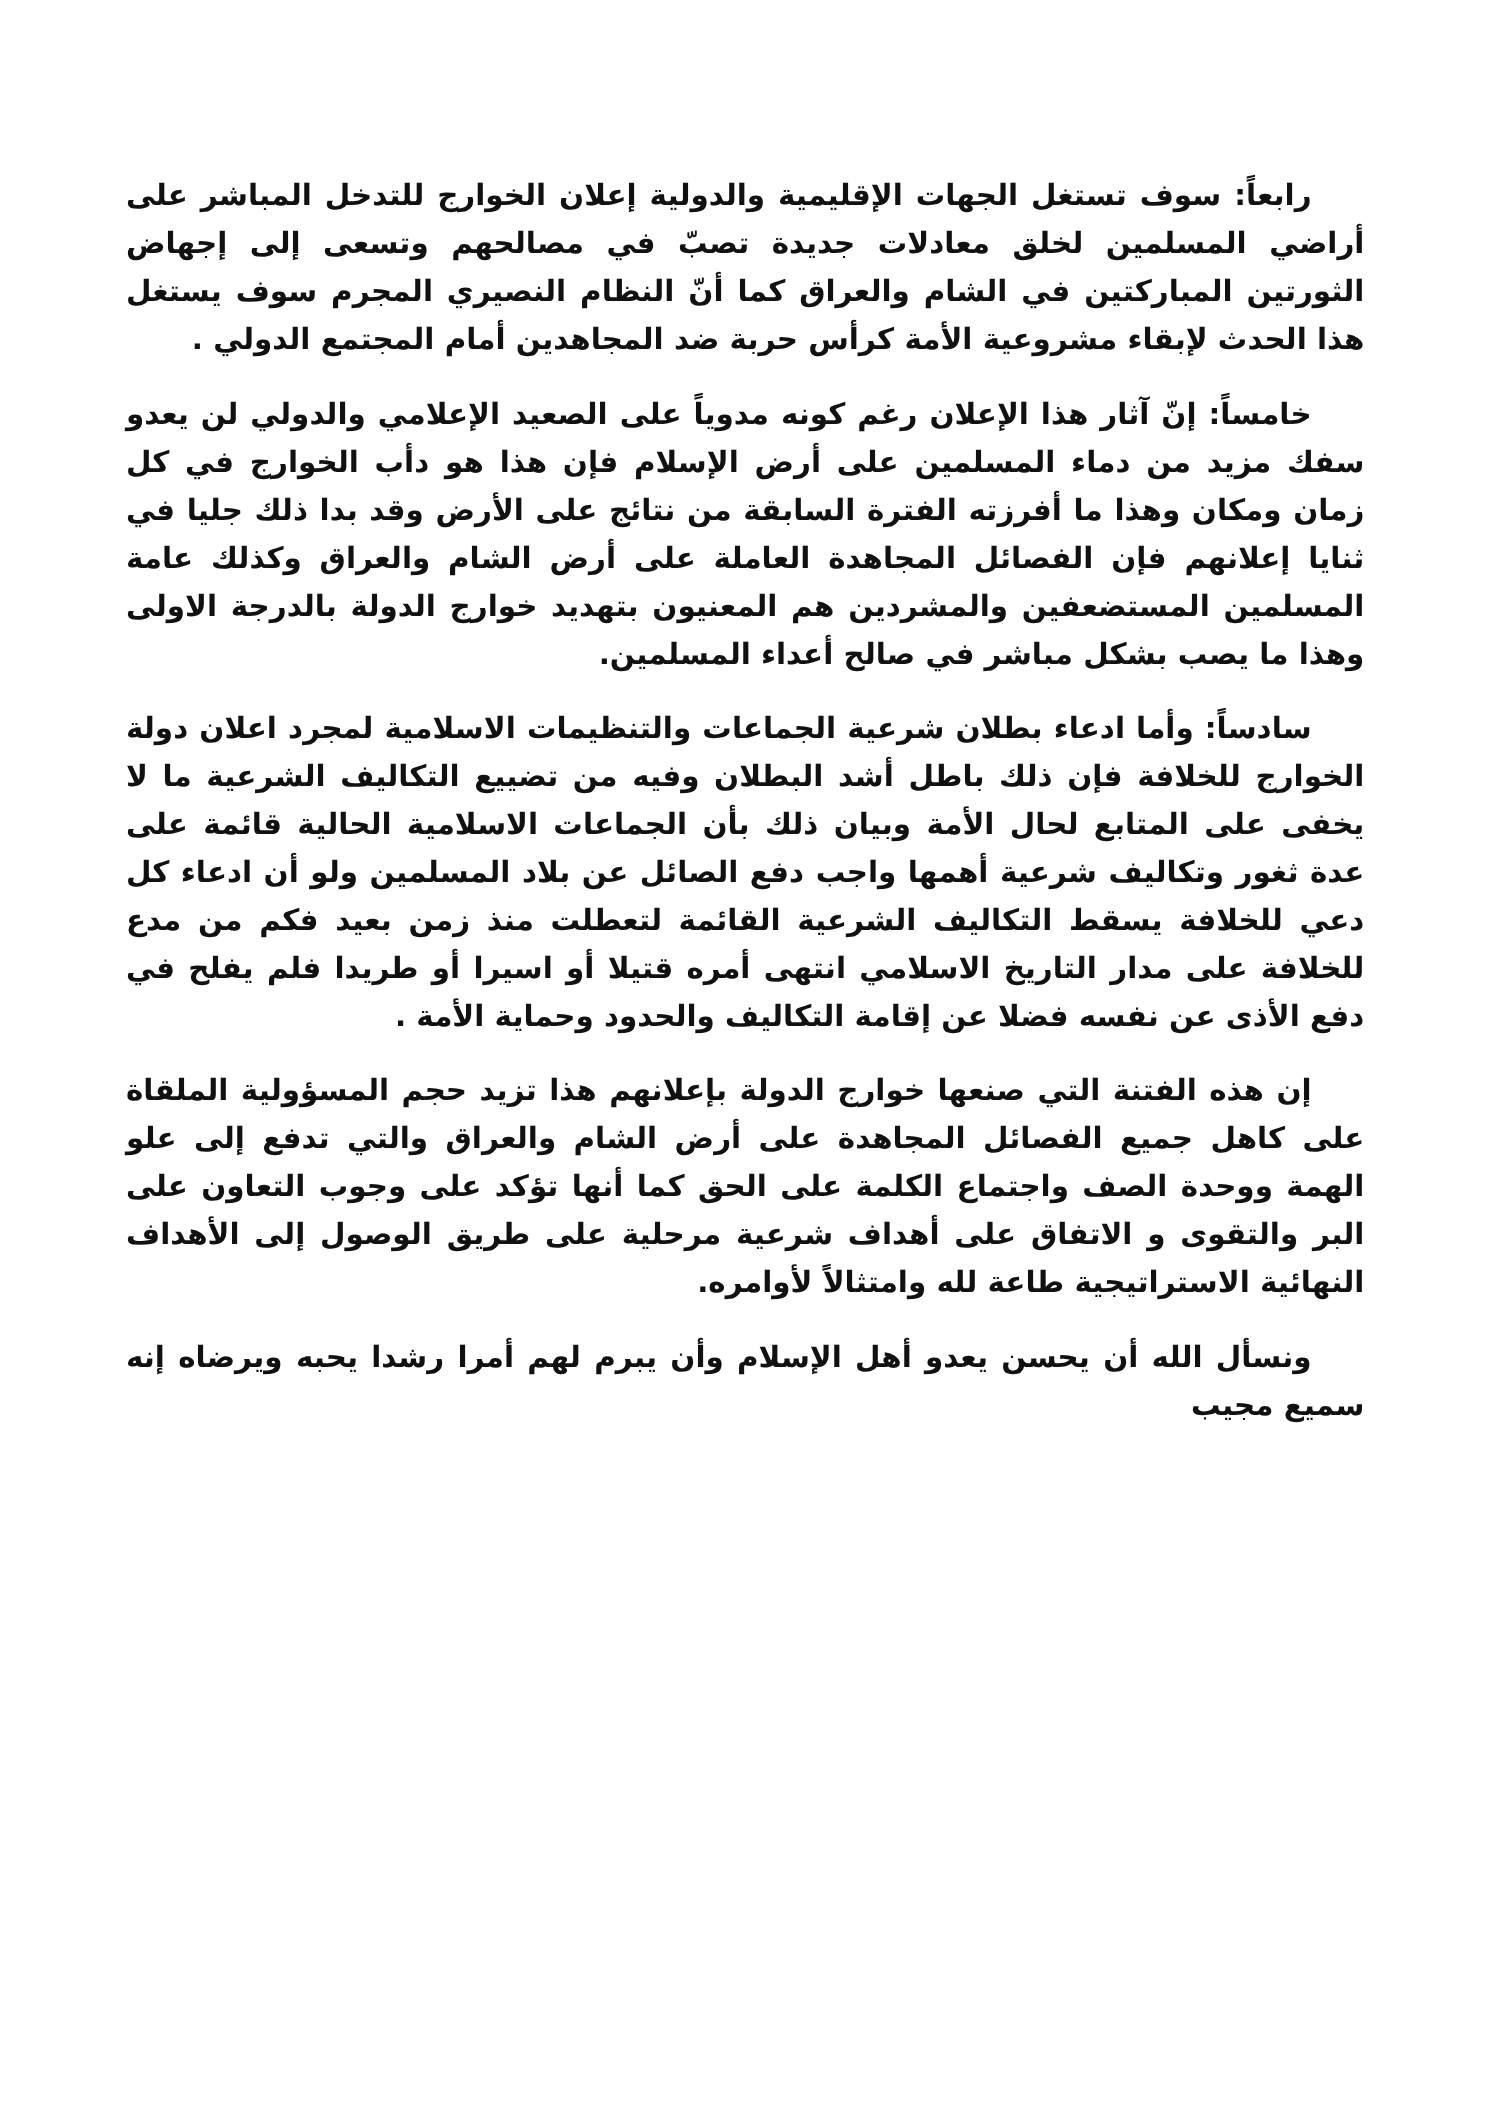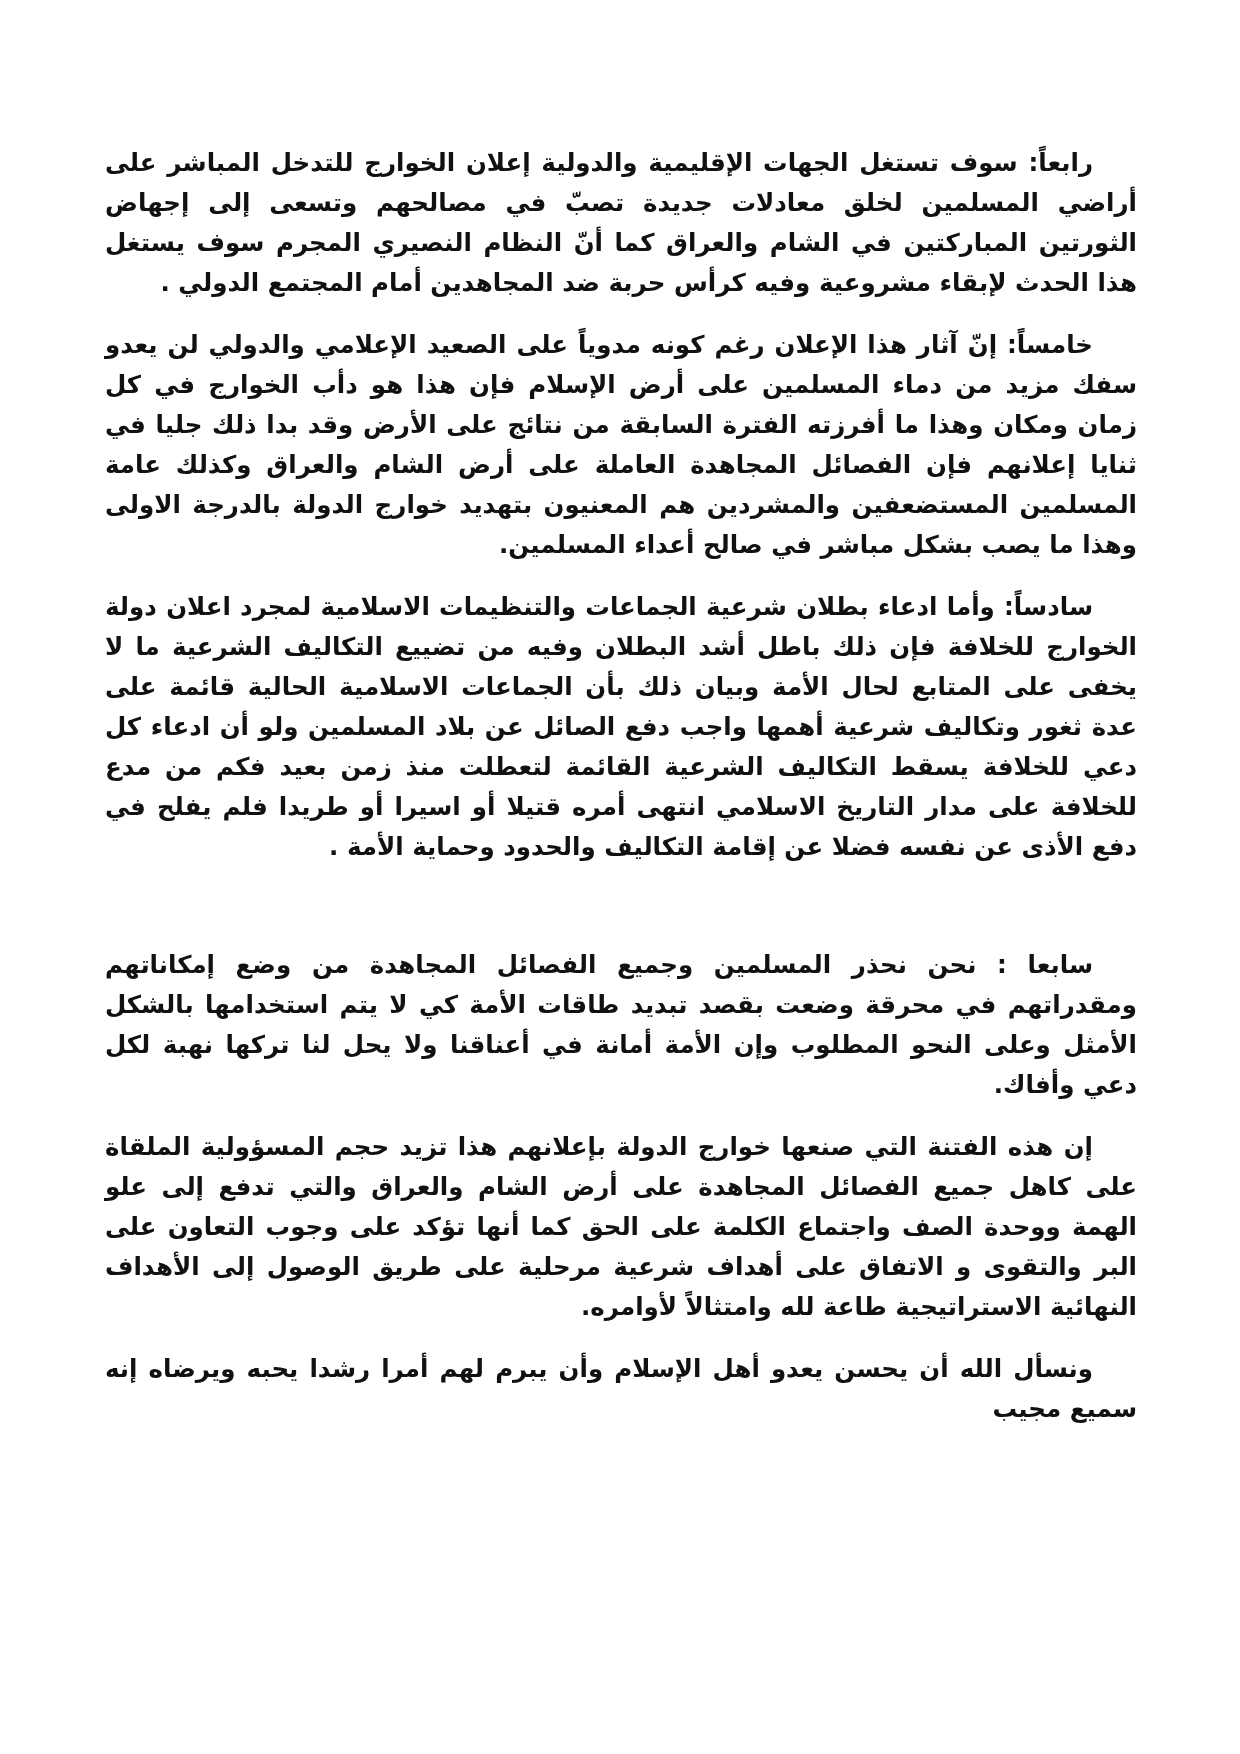--- a/index.html
+++ b/index.html
@@ -32,19 +32,18 @@
       text-indent: 44px;
     }
     .para.gap-before {
       margin-top: 78px;
     }
   </style>
 </head>
 <body>
 
 <div class="page">
-  <p class="para">رابعاً: سوف تستغل الجهات الإقليمية والدولية إعلان الخوارج للتدخل المباشر على أراضي المسلمين لخلق معادلات جديدة تصبّ في مصالحهم وتسعى إلى إجهاض الثورتين المباركتين في الشام والعراق كما أنّ النظام النصيري المجرم سوف يستغل هذا الحدث لإبقاء مشروعية وفيه كرأس حربة ضد المجاهدين أمام المجتمع الدولي .</p>
+  <p class="para">رابعاً: سوف تستغل الجهات الإقليمية والدولية إعلان الخوارج للتدخل المباشر على أراضي المسلمين لخلق معادلات جديدة تصبّ في مصالحهم وتسعى إلى إجهاض الثورتين المباركتين في الشام والعراق كما أنّ النظام النصيري المجرم سوف يستغل هذا الحدث لإبقاء مشروعية الأمة كرأس حربة ضد المجاهدين أمام المجتمع الدولي .</p>
   <p class="para">خامساً:  إنّ آثار هذا الإعلان رغم كونه مدوياً على الصعيد الإعلامي والدولي لن يعدو سفك مزيد من دماء المسلمين على أرض الإسلام فإن هذا هو دأب الخوارج في كل زمان ومكان وهذا ما أفرزته الفترة السابقة من نتائج على الأرض وقد بدا ذلك جليا في ثنايا إعلانهم فإن الفصائل المجاهدة العاملة على أرض الشام والعراق وكذلك عامة المسلمين المستضعفين والمشردين هم المعنيون بتهديد خوارج الدولة بالدرجة الاولى وهذا ما يصب بشكل مباشر في صالح أعداء المسلمين.</p>
   <p class="para">سادساً: وأما ادعاء بطلان شرعية الجماعات والتنظيمات الاسلامية لمجرد اعلان دولة الخوارج للخلافة فإن ذلك باطل أشد البطلان وفيه من تضييع التكاليف الشرعية ما لا يخفى على المتابع لحال الأمة وبيان ذلك بأن الجماعات الاسلامية الحالية قائمة على عدة ثغور وتكاليف شرعية أهمها واجب دفع الصائل عن بلاد المسلمين ولو أن ادعاء كل دعي للخلافة يسقط التكاليف الشرعية القائمة لتعطلت منذ زمن بعيد فكم من مدع للخلافة على مدار التاريخ الاسلامي انتهى أمره قتيلا أو اسيرا أو طريدا فلم يفلح في دفع الأذى عن نفسه فضلا عن إقامة التكاليف والحدود وحماية الأمة .</p>
-  <p class="para gap-before">سابعا : نحن نحذر المسلمين وجميع الفصائل المجاهدة من وضع إمكاناتهم ومقدراتهم في محرقة وضعت بقصد تبديد طاقات الأمة كي لا يتم استخدامها بالشكل الأمثل وعلى النحو المطلوب وإن الأمة أمانة في أعناقنا ولا يحل لنا تركها نهبة لكل دعي وأفاك.</p>
   <p class="para">إن هذه الفتنة التي صنعها خوارج الدولة بإعلانهم هذا تزيد حجم المسؤولية الملقاة على كاهل جميع الفصائل المجاهدة على أرض الشام والعراق والتي تدفع إلى علو الهمة ووحدة الصف واجتماع الكلمة على الحق كما أنها تؤكد على وجوب التعاون على البر والتقوى و الاتفاق على أهداف شرعية مرحلية على طريق الوصول إلى الأهداف النهائية الاستراتيجية طاعة لله وامتثالاً لأوامره.</p>
   <p class="para">ونسأل الله أن يحسن يعدو أهل الإسلام وأن يبرم لهم أمرا رشدا يحبه ويرضاه إنه سميع مجيب</p>
 </div>
 
 </body></html>

